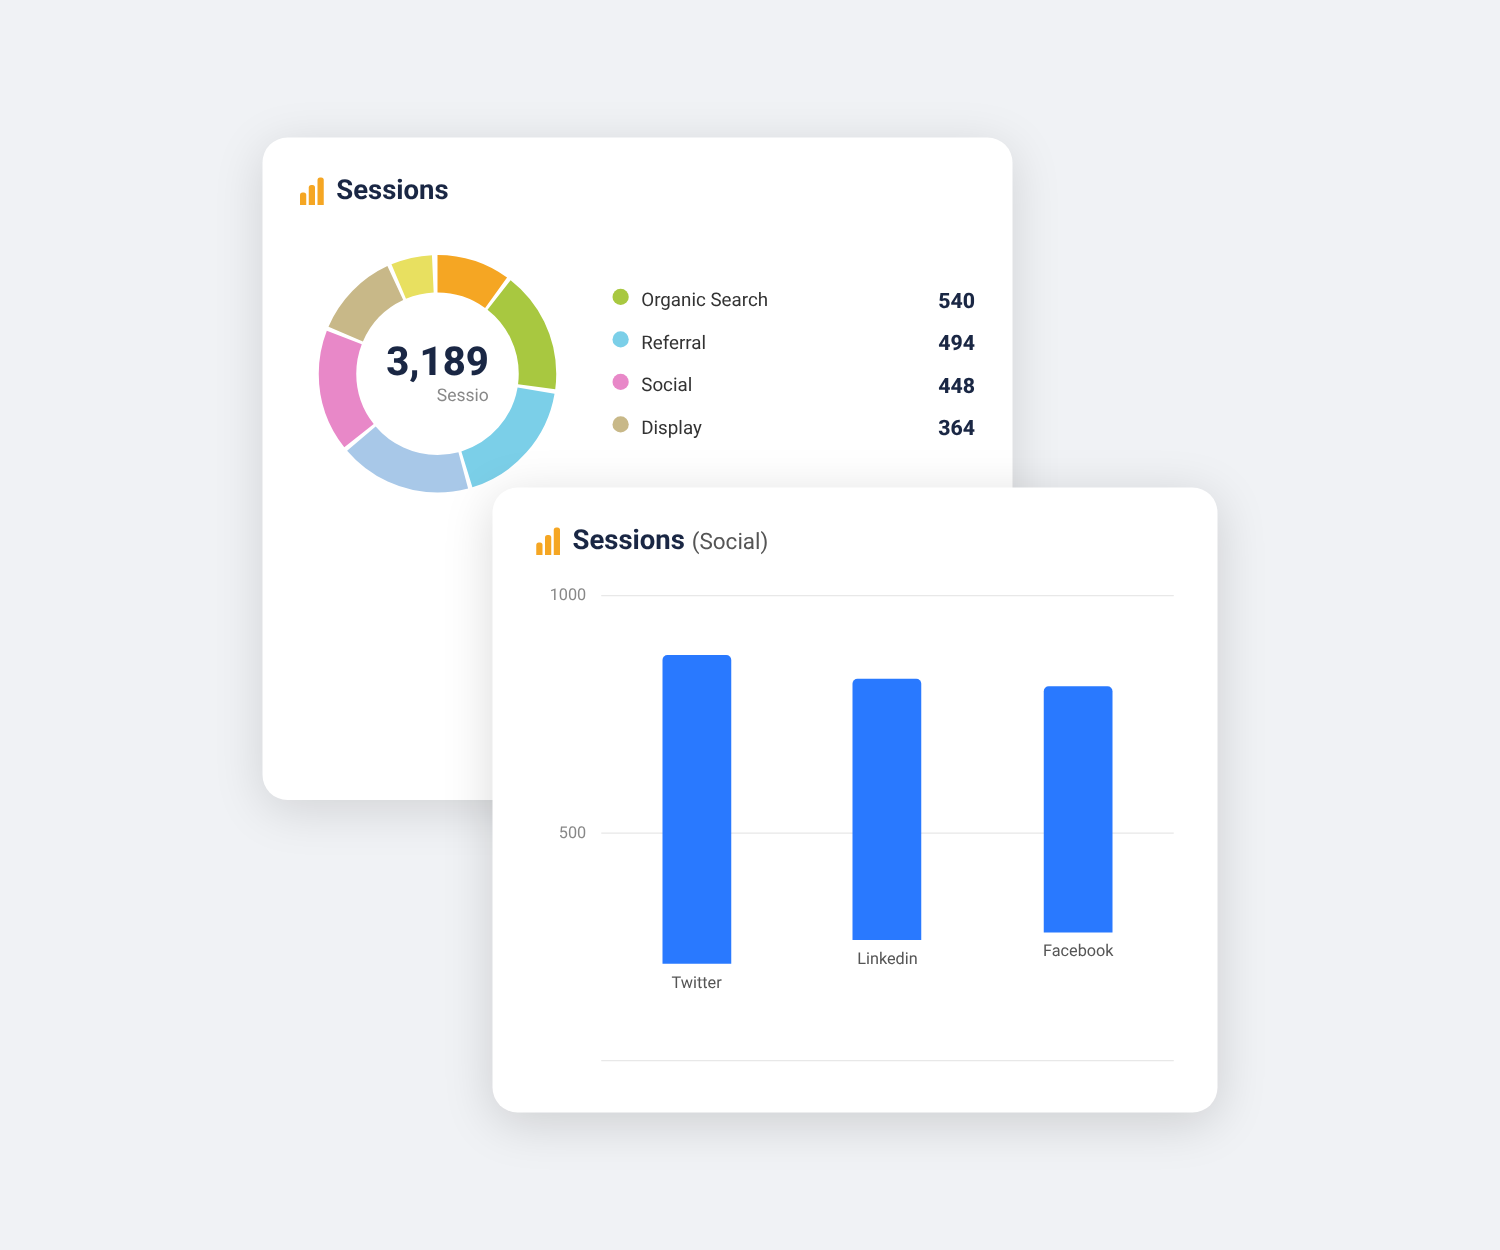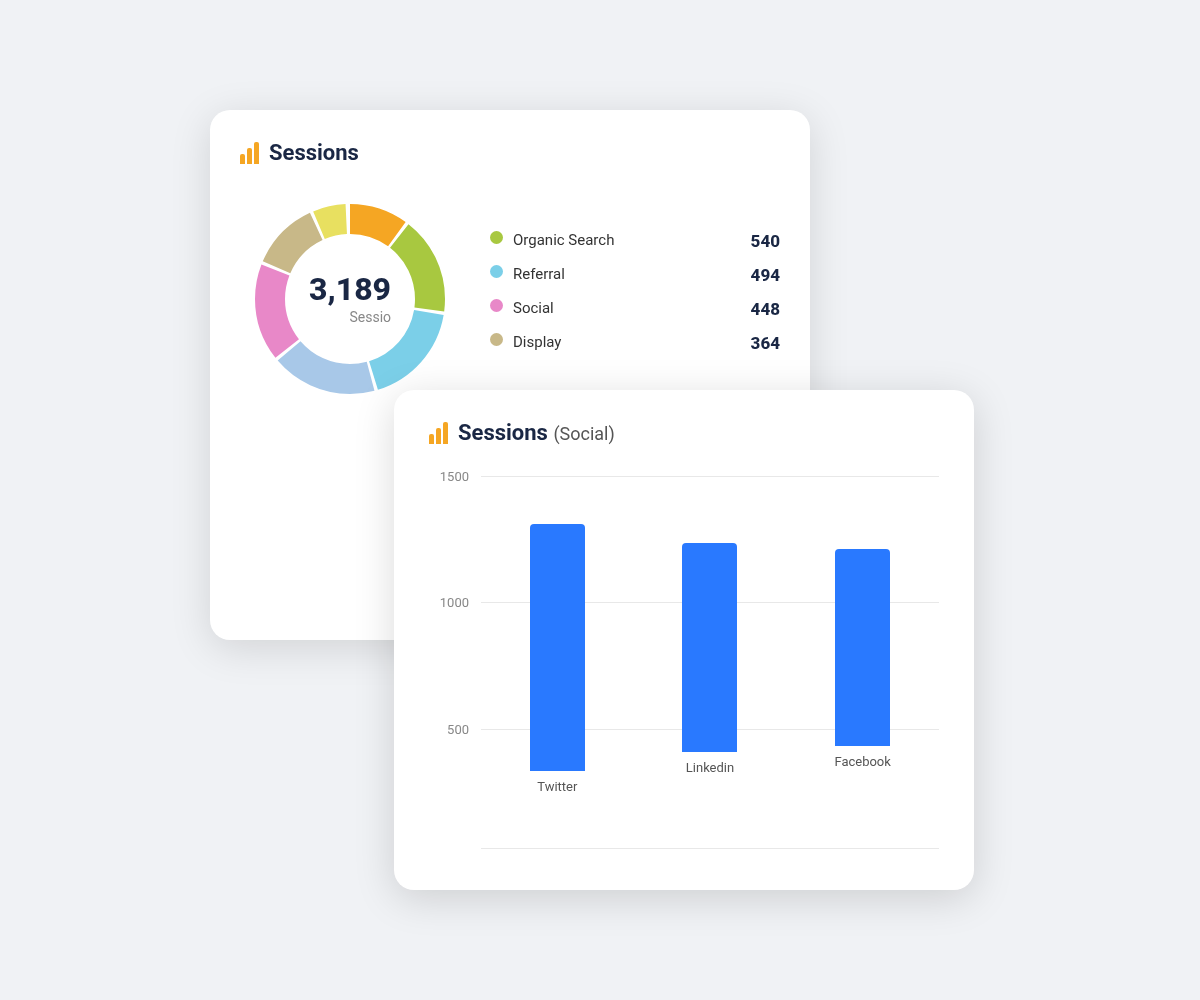--- a/index.html
+++ b/index.html
@@ -303,24 +303,20 @@
       <span class="card-title">
         <span>Sessions</span>
         <em>(Social)</em>
       </span>
     </div>
 
     <div class="bar-chart-area">
       <div class="bar-chart-grid">
 
         <div class="grid-line-row">
-          <span class="grid-label">1500</span>
-          <div class="grid-line"></div>
-        </div>
-        <div class="grid-line-row">
           <span class="grid-label">1000</span>
           <div class="grid-line"></div>
         </div>
         <div class="grid-line-row">
           <span class="grid-label">500</span>
           <div class="grid-line"></div>
         </div>
         <div class="grid-line-row">
           <span class="grid-label"></span>
           <div class="grid-line"></div>

